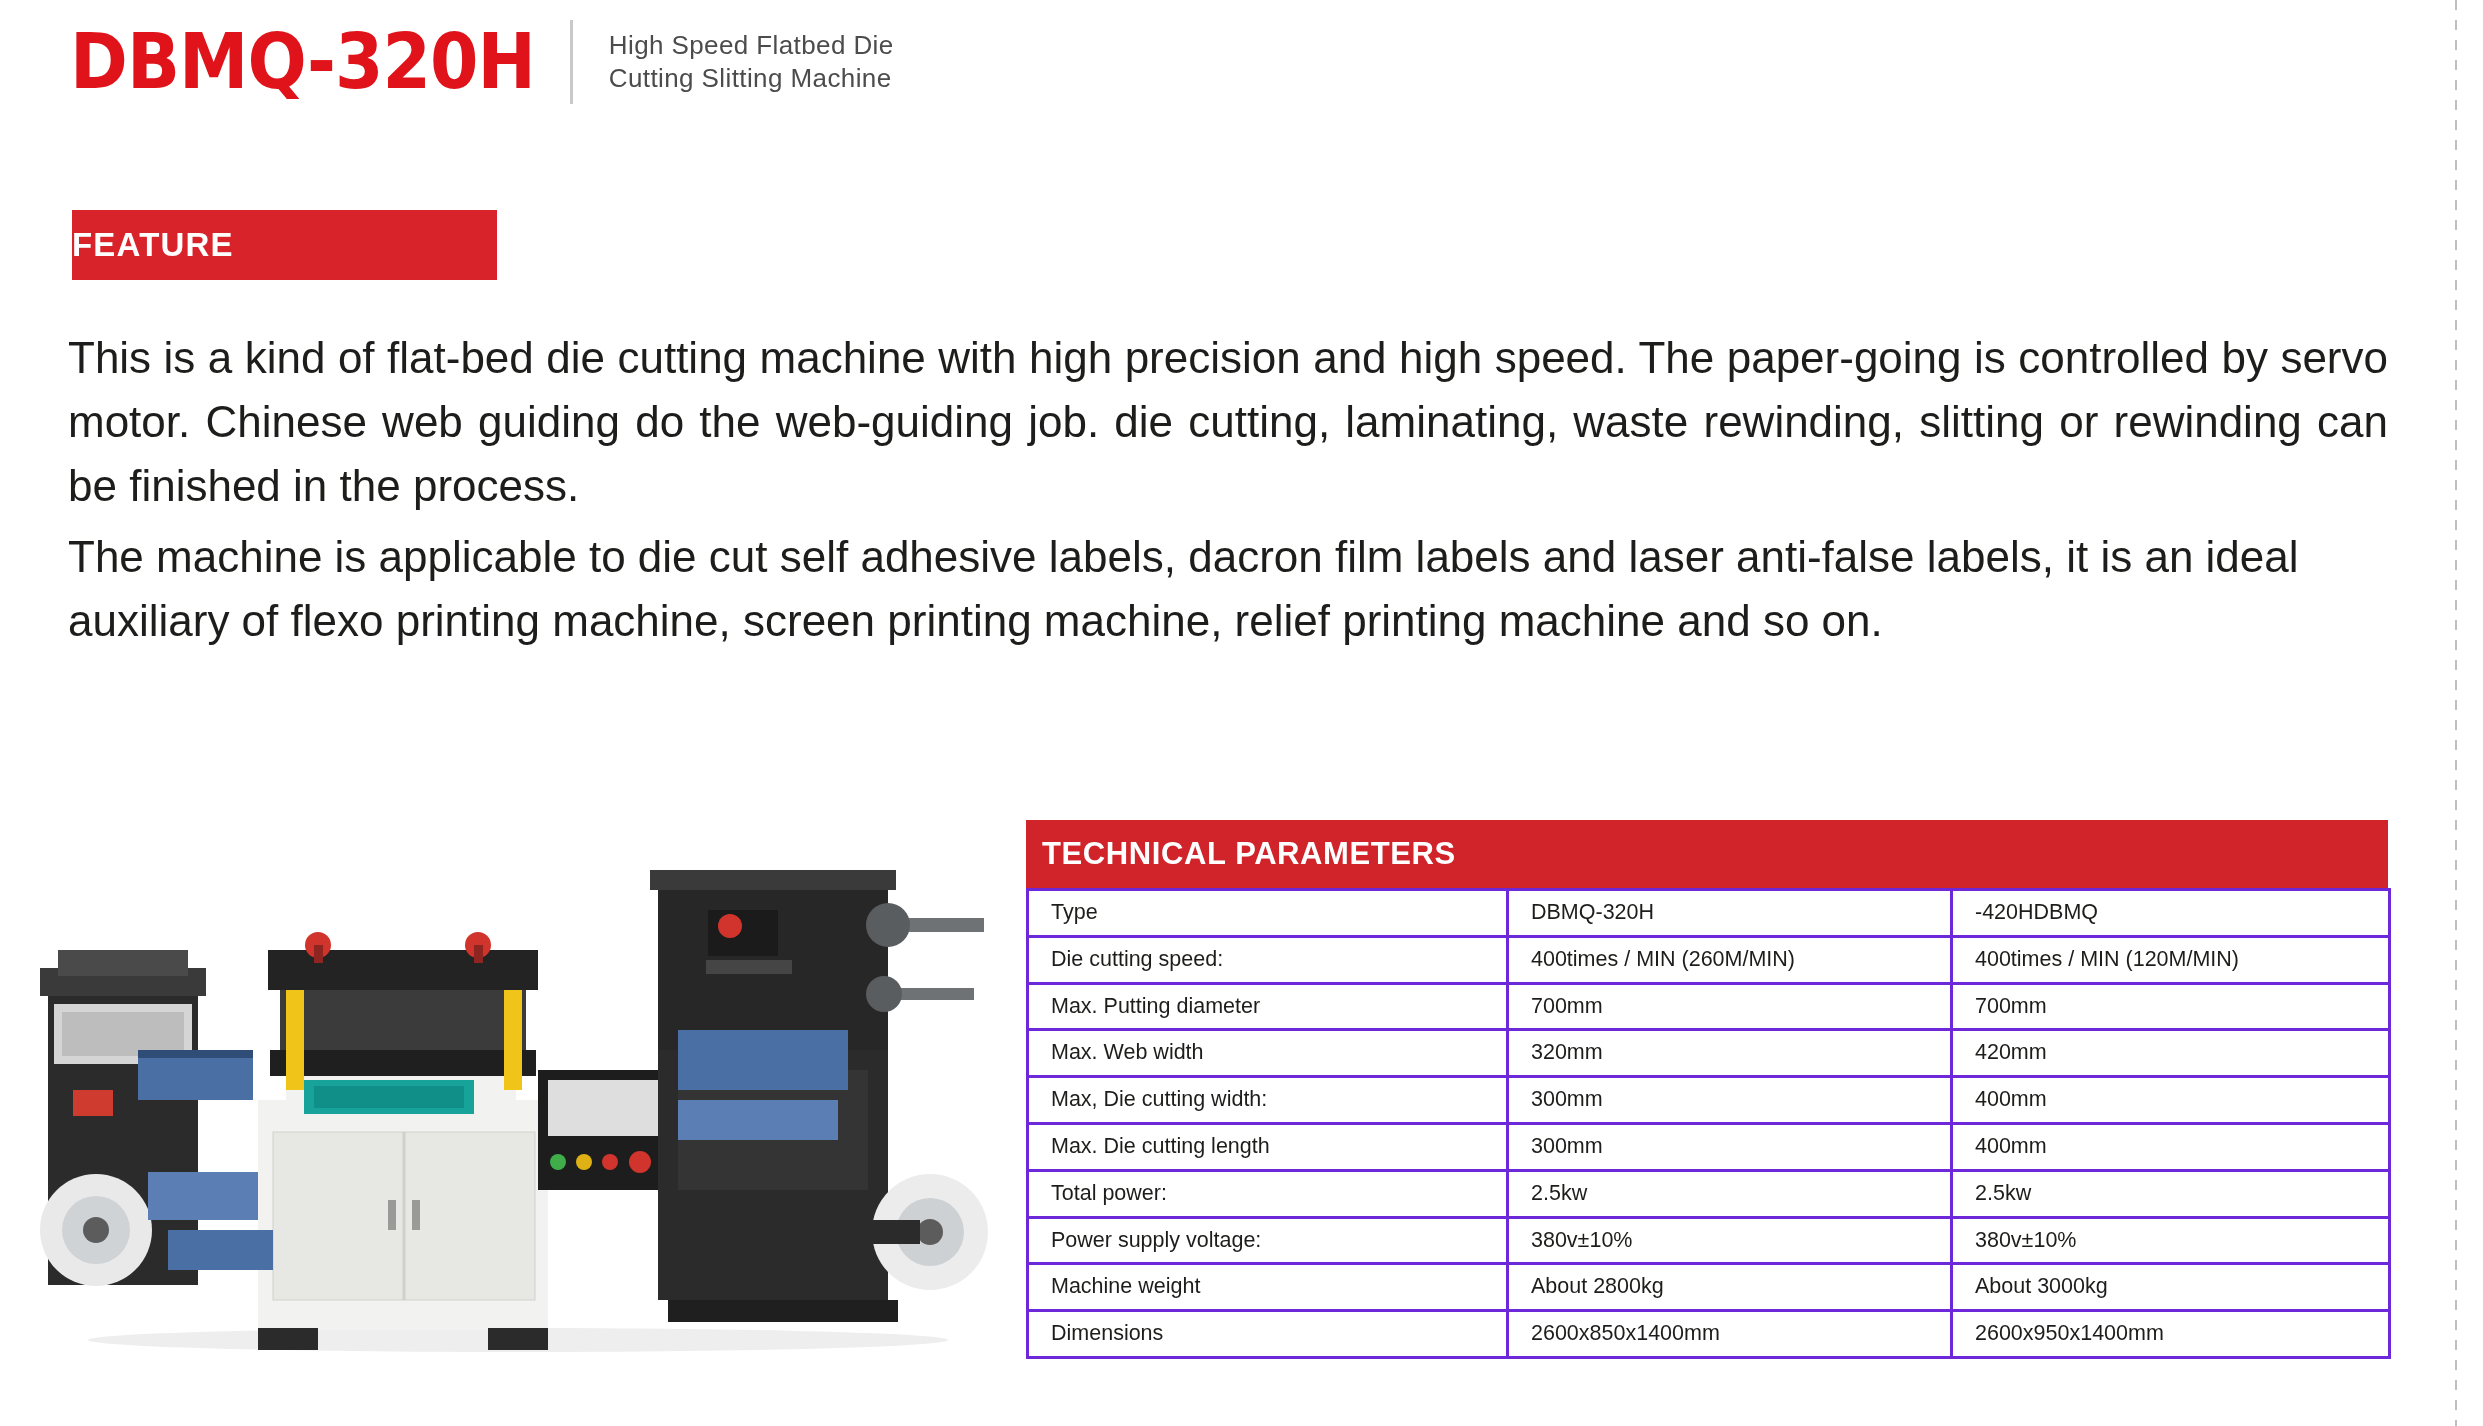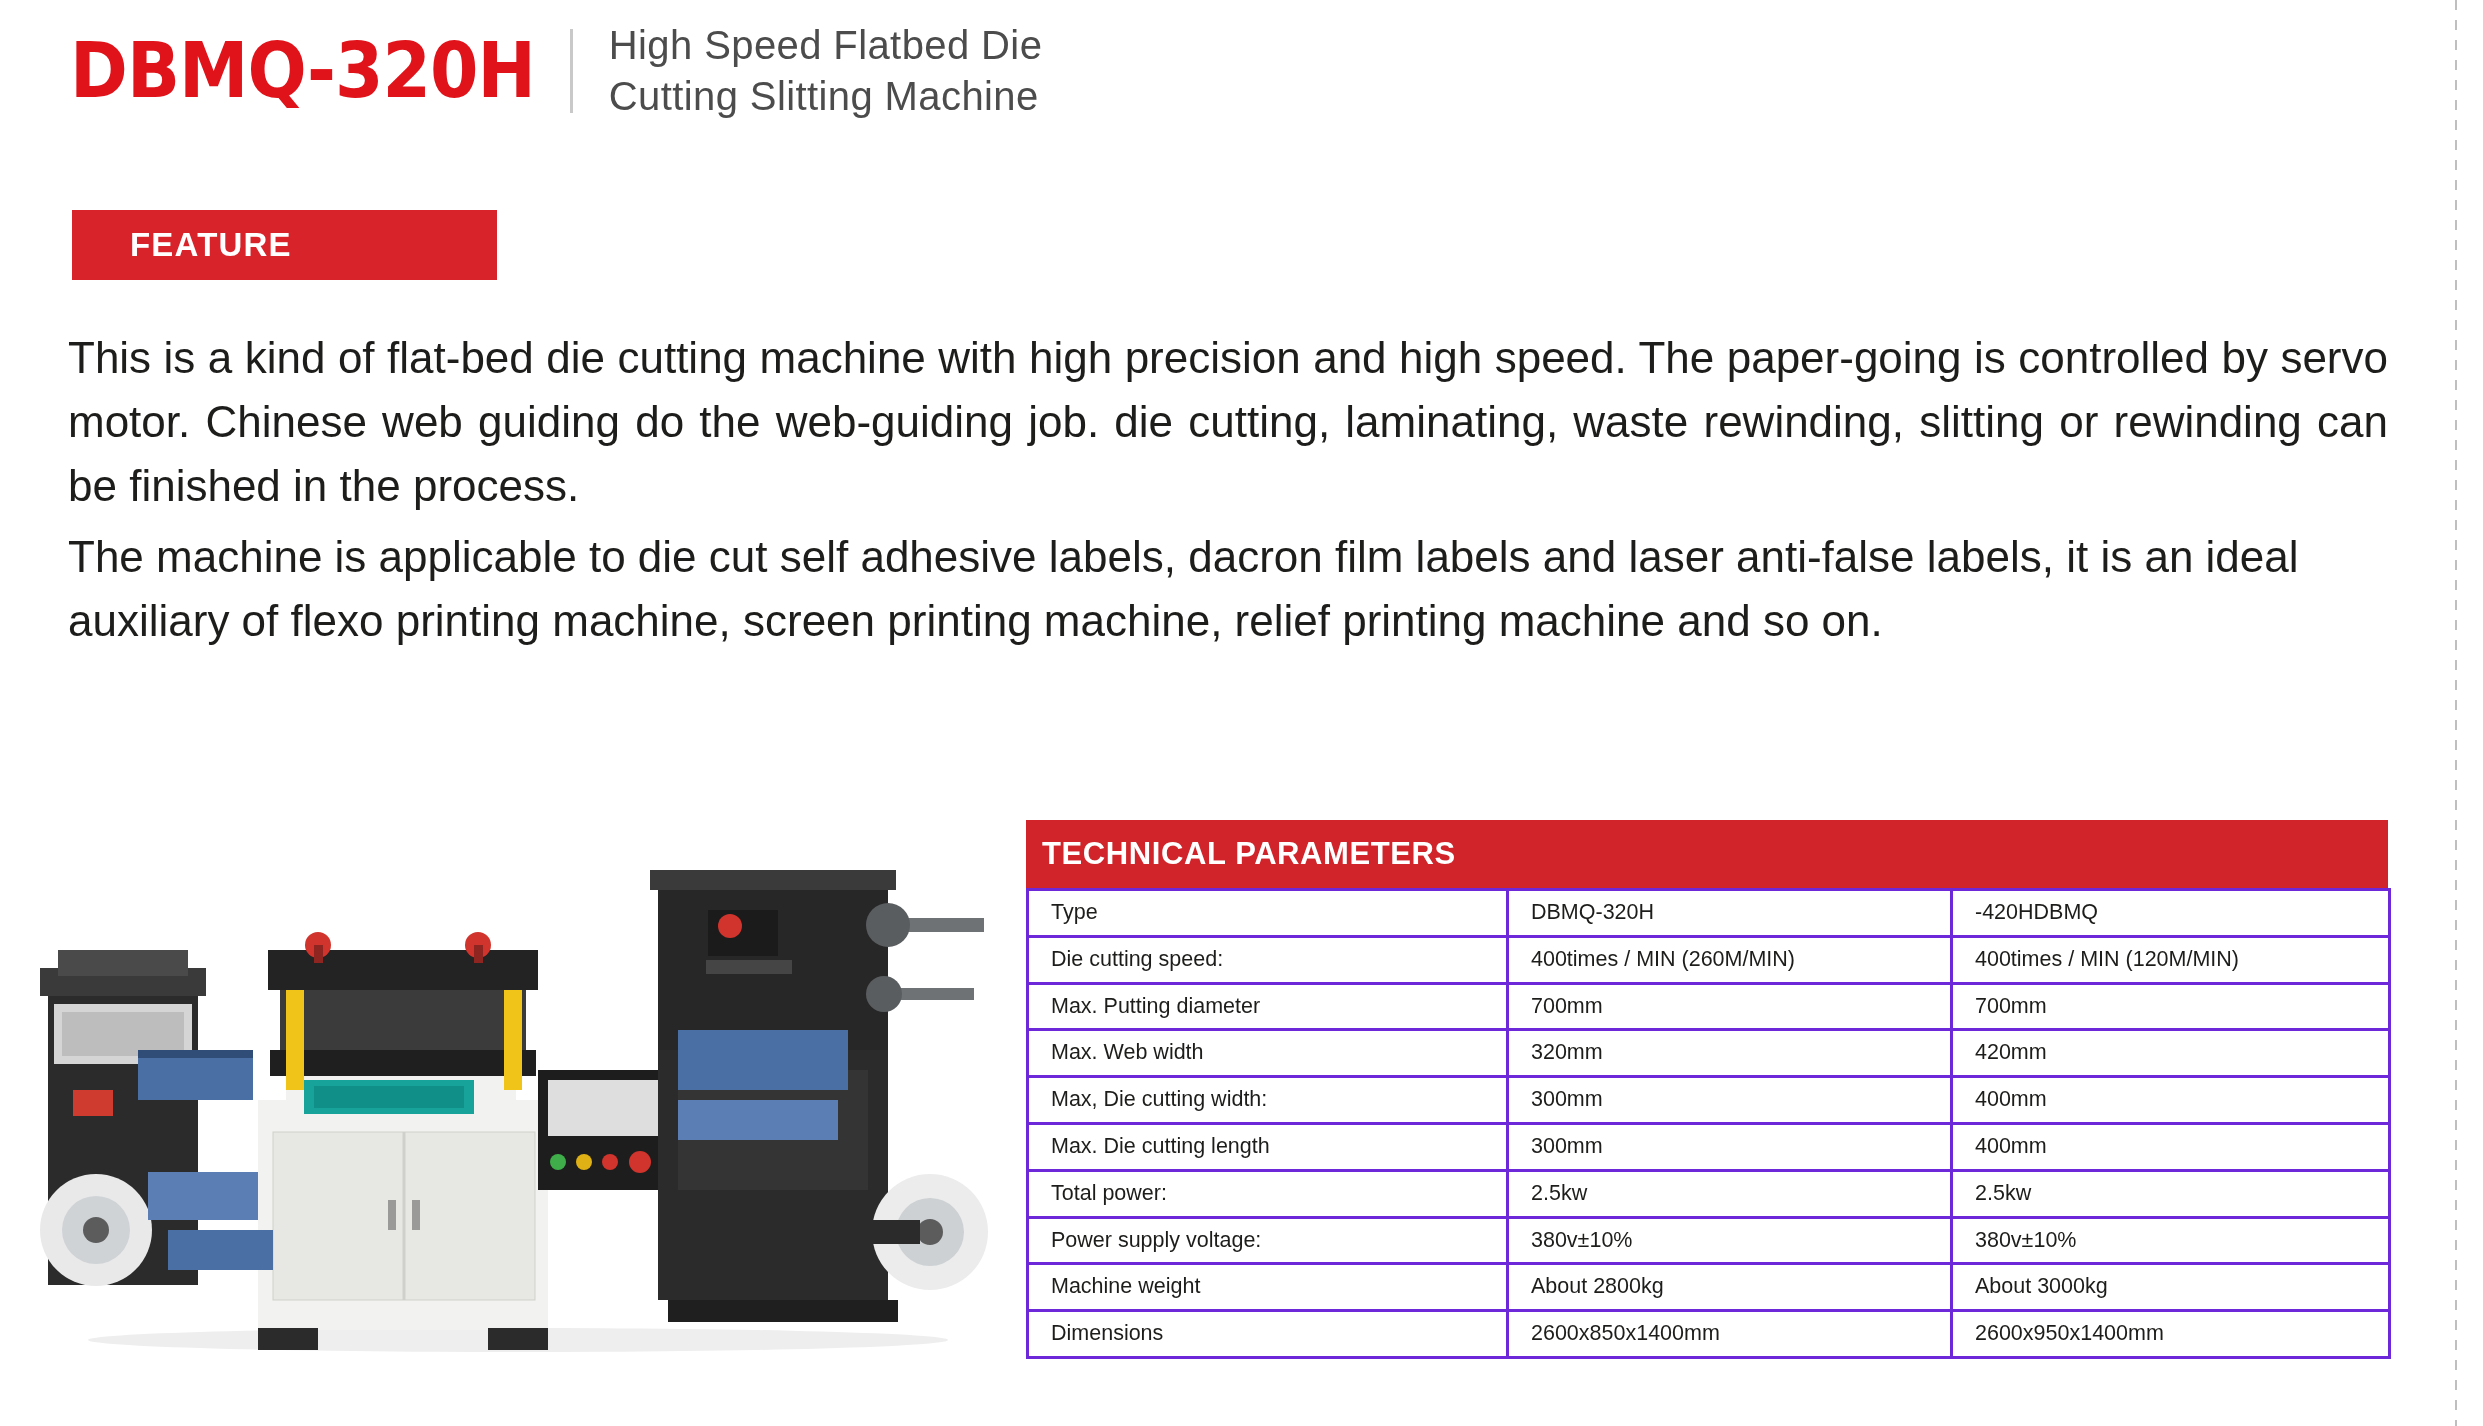--- a/index.html
+++ b/index.html
@@ -56,21 +56,21 @@
     transform-origin: left center;
     white-space: nowrap;
   }
   .title-divider {
     width: 3px;
     height: 84px;
     background: #c9c9c9;
     margin: 0 36px 0 44px;
   }
   .subtitle {
-    font-size: 40px;
+    font-size: 26px;
     line-height: 1.28;
     color: #4c4c4c;
     letter-spacing: 0.4px;
     white-space: pre-line;
   }
 
   
   .feature-banner {
     position: absolute;
     left: 72px;
@@ -79,21 +79,20 @@
     height: 70px;
     background: #d9232a;
     display: flex;
     align-items: center;
   }
   .feature-banner span {
     color: #ffffff;
     font-size: 33px;
     font-weight: 700;
     letter-spacing: 1.2px;
-    margin-left: 58px;
   }
 
   
   .body-text {
     position: absolute;
     left: 68px;
     top: 326px;
     width: 2320px;
     font-size: 44px;
     color: #1d1d1b;

